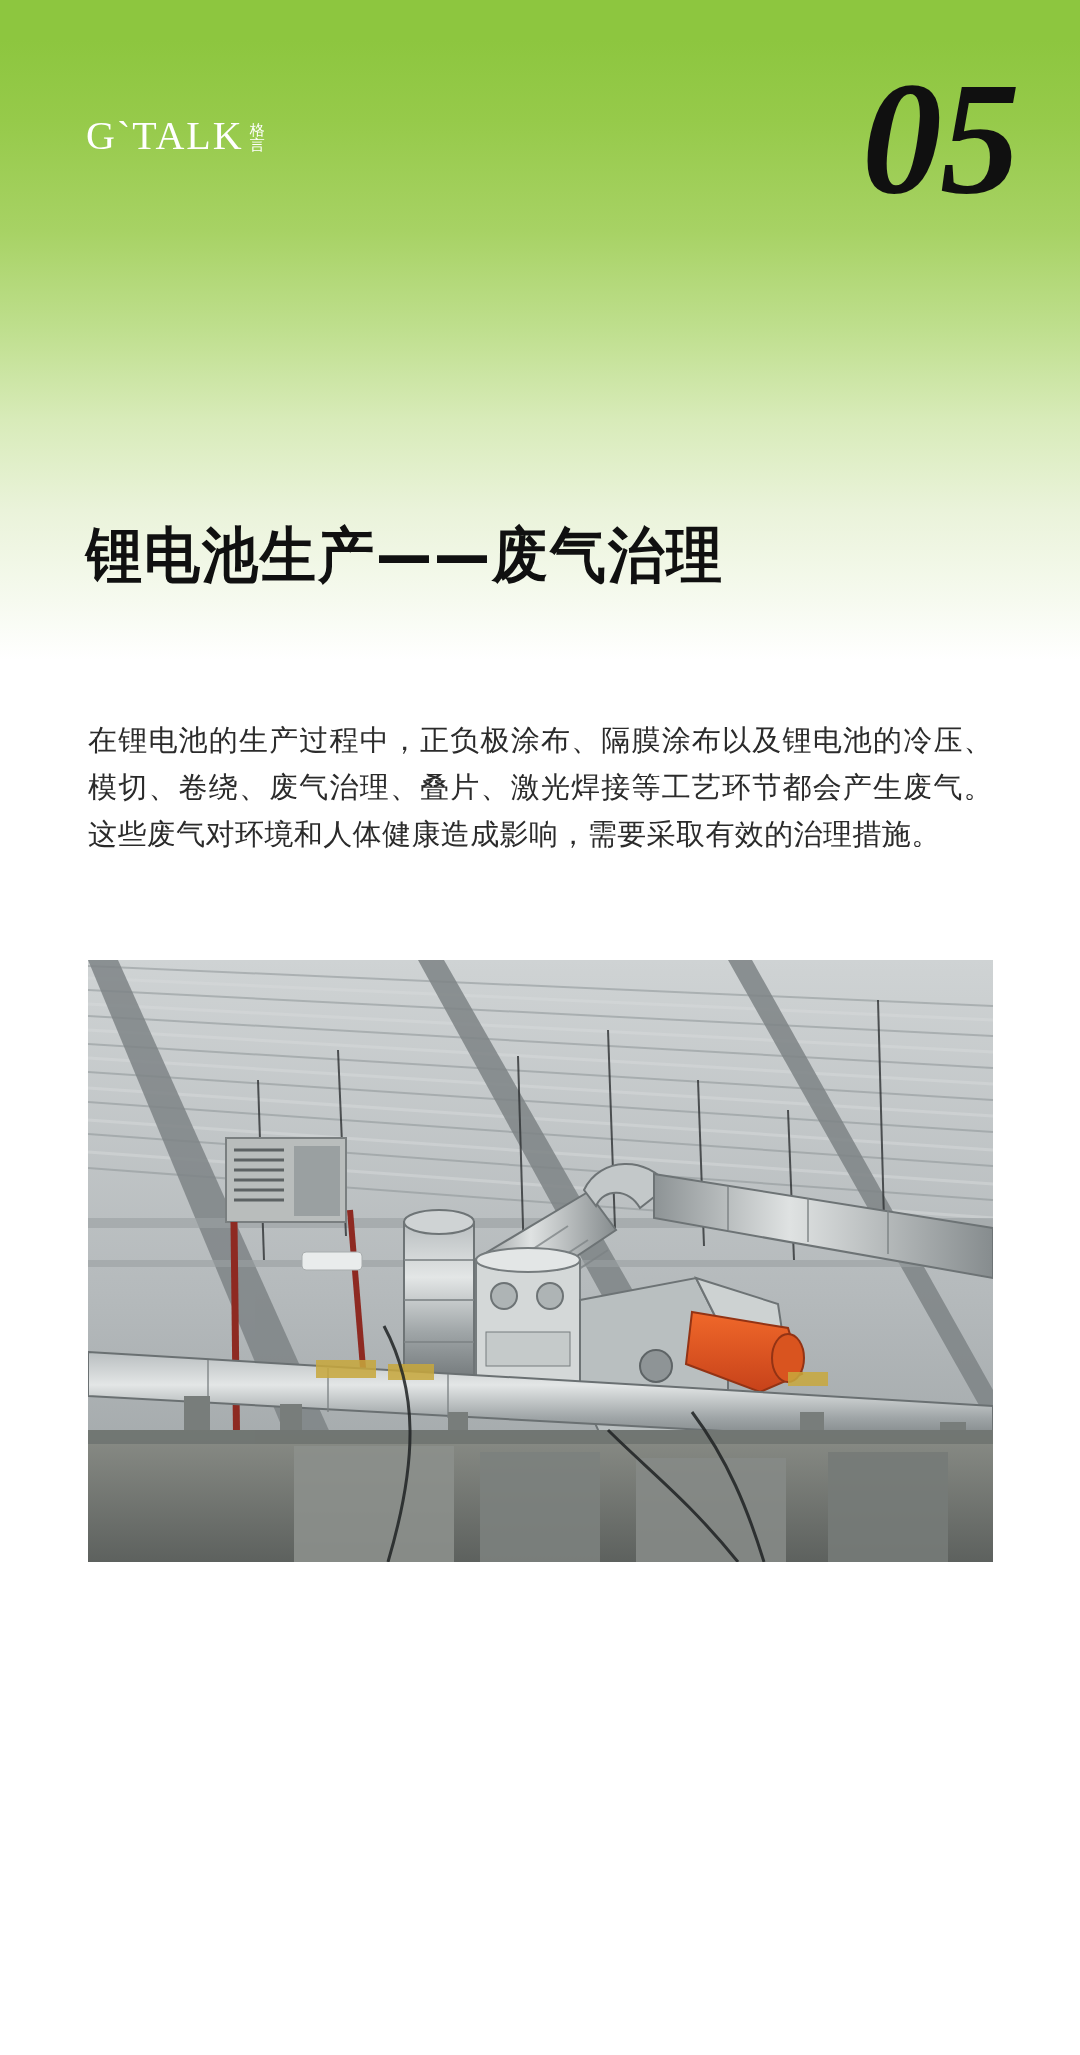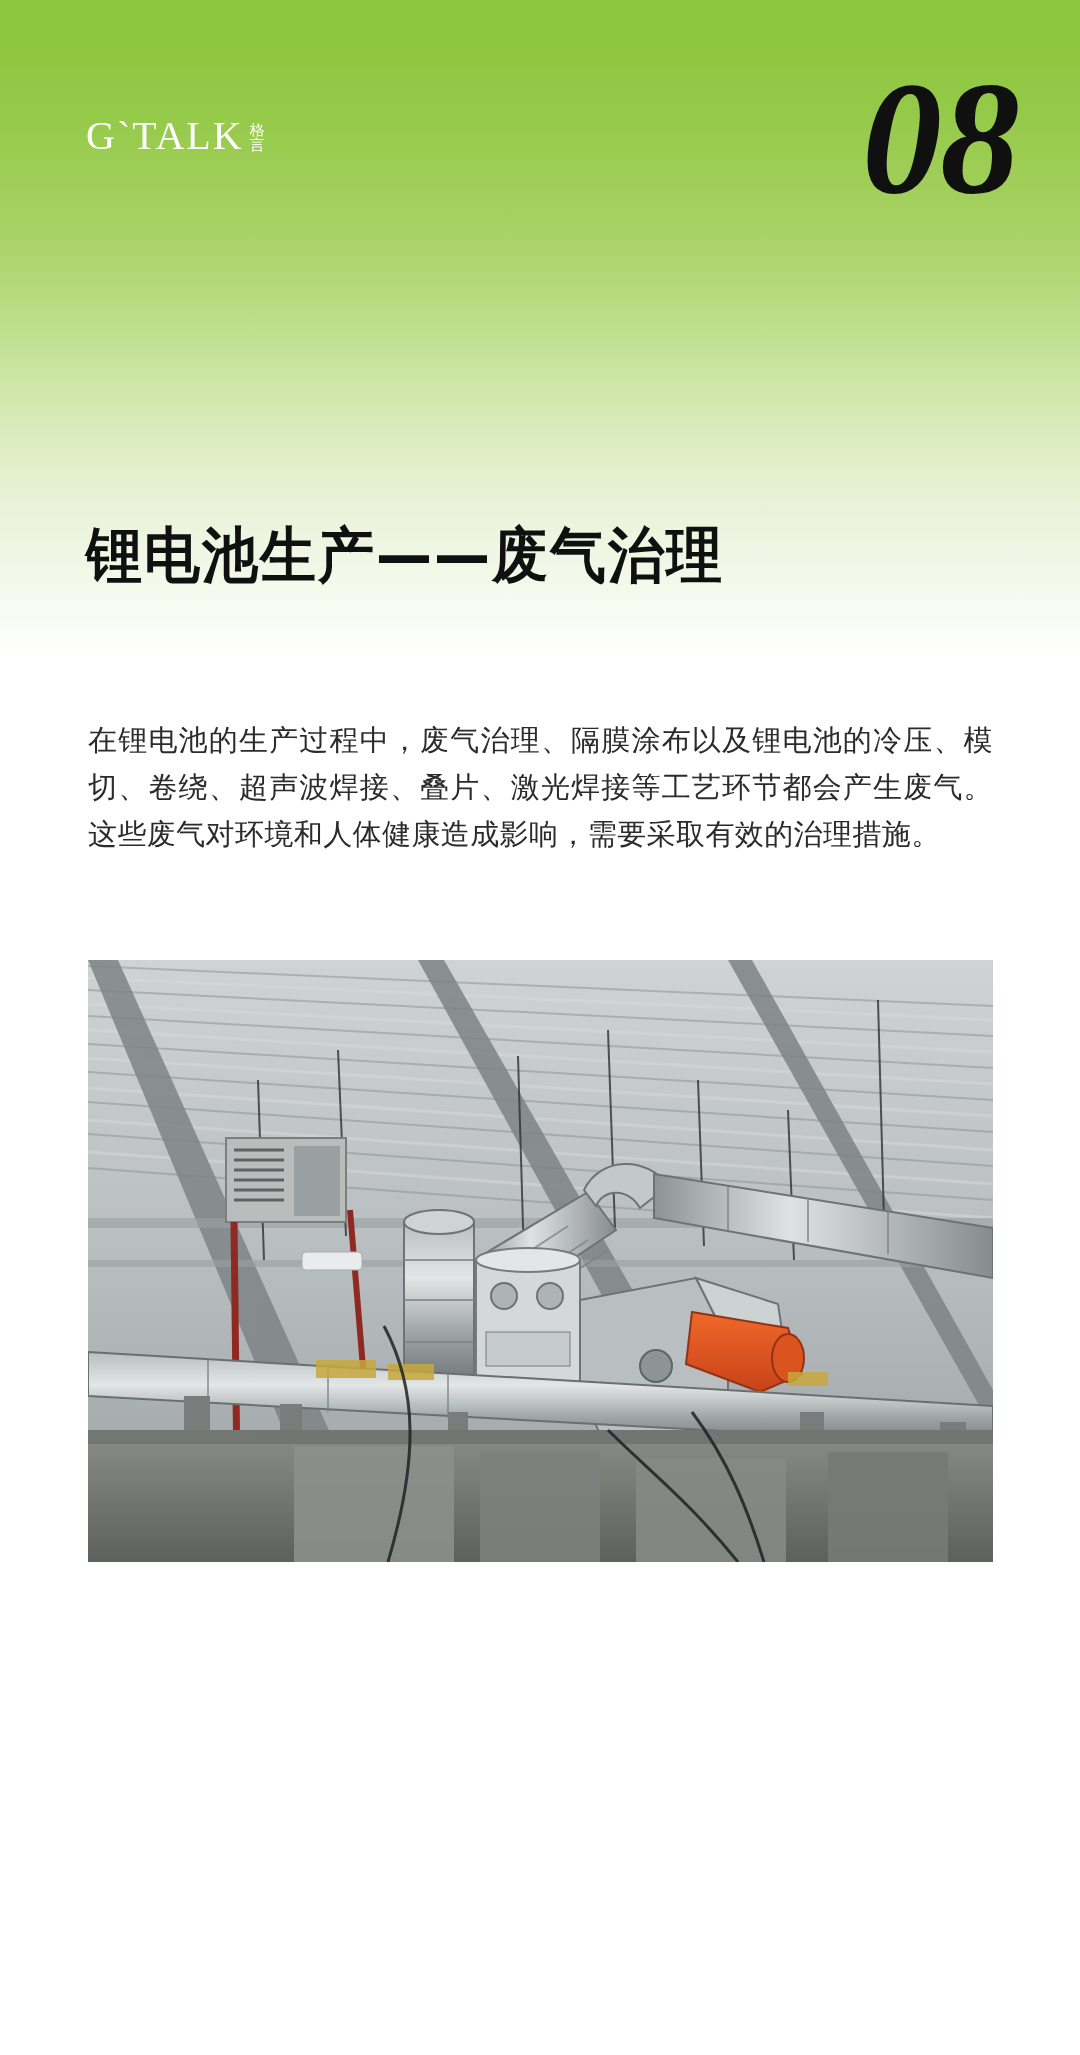--- a/index.html
+++ b/index.html
@@ -130,26 +130,26 @@
   <div class="header">
 
     <div class="logo">
       <div class="logo-main">G`TALK</div>
       <div class="logo-cn">
         <span>格</span>
         <span>言</span>
       </div>
     </div>
 
-    <div class="section-number">08</div>
+    <div class="section-number">05</div>
   </div>
 
   <h1 class="title">锂电池生产——废气治理</h1>
 
-  <p class="paragraph paragraph-top">在锂电池的生产过程中，废气治理、隔膜涂布以及锂电池的冷压、模切、卷绕、超声波焊接、叠片、激光焊接等工艺环节都会产生废气。这些废气对环境和人体健康造成影响，需要采取有效的治理措施。</p>
+  <p class="paragraph paragraph-top">在锂电池的生产过程中，正负极涂布、隔膜涂布以及锂电池的冷压、模切、卷绕、废气治理、叠片、激光焊接等工艺环节都会产生废气。这些废气对环境和人体健康造成影响，需要采取有效的治理措施。</p>
 
   <div class="photo">
     <svg width="905" height="602" viewBox="0 0 905 602" role="img" aria-label="factory">
       <defs>
         <linearGradient id="ceilingGrad" x1="0" y1="0" x2="0" y2="1">
           <stop offset="0%" stop-color="#cfd3d4"></stop>
           <stop offset="55%" stop-color="#b5babc"></stop>
           <stop offset="100%" stop-color="#9aa0a2"></stop>
         </linearGradient>
         <linearGradient id="ductGrad" x1="0" y1="0" x2="0" y2="1">

